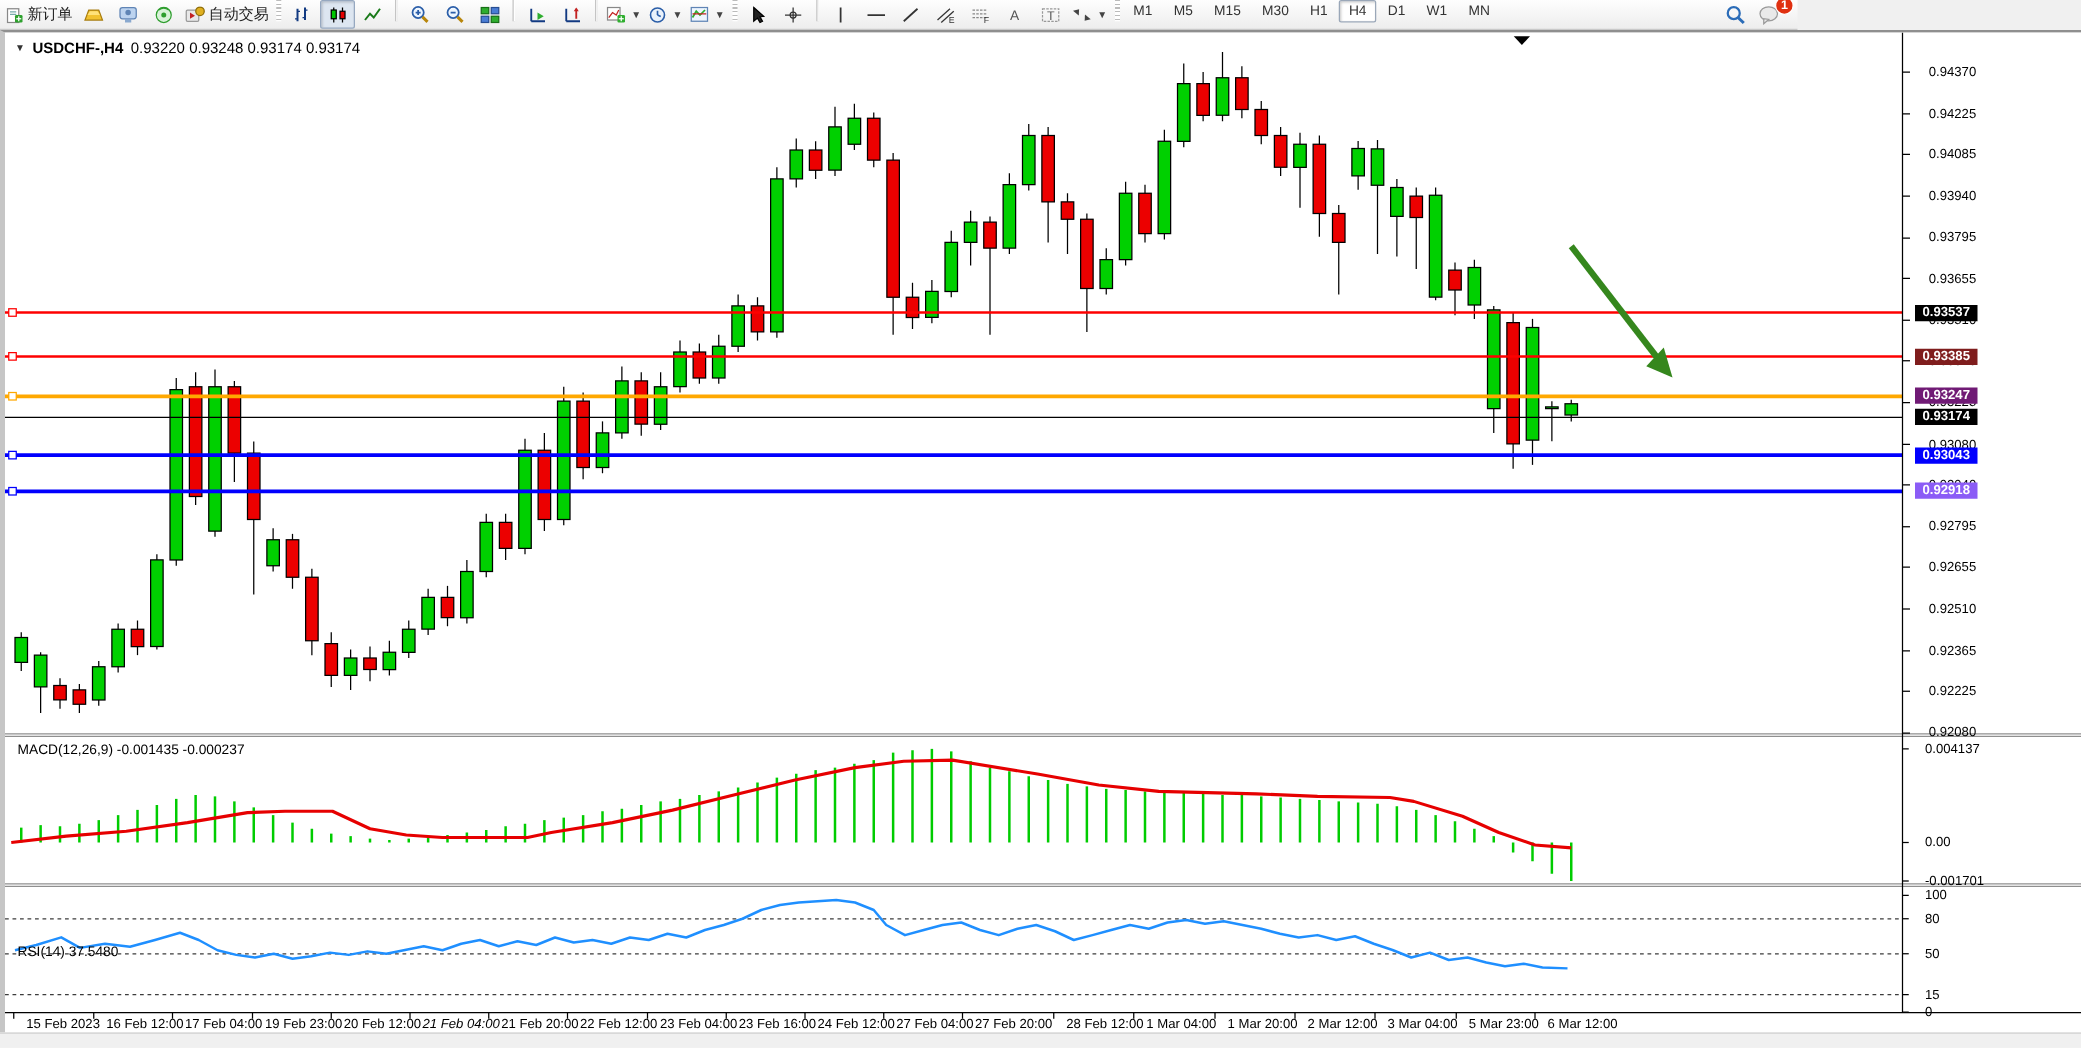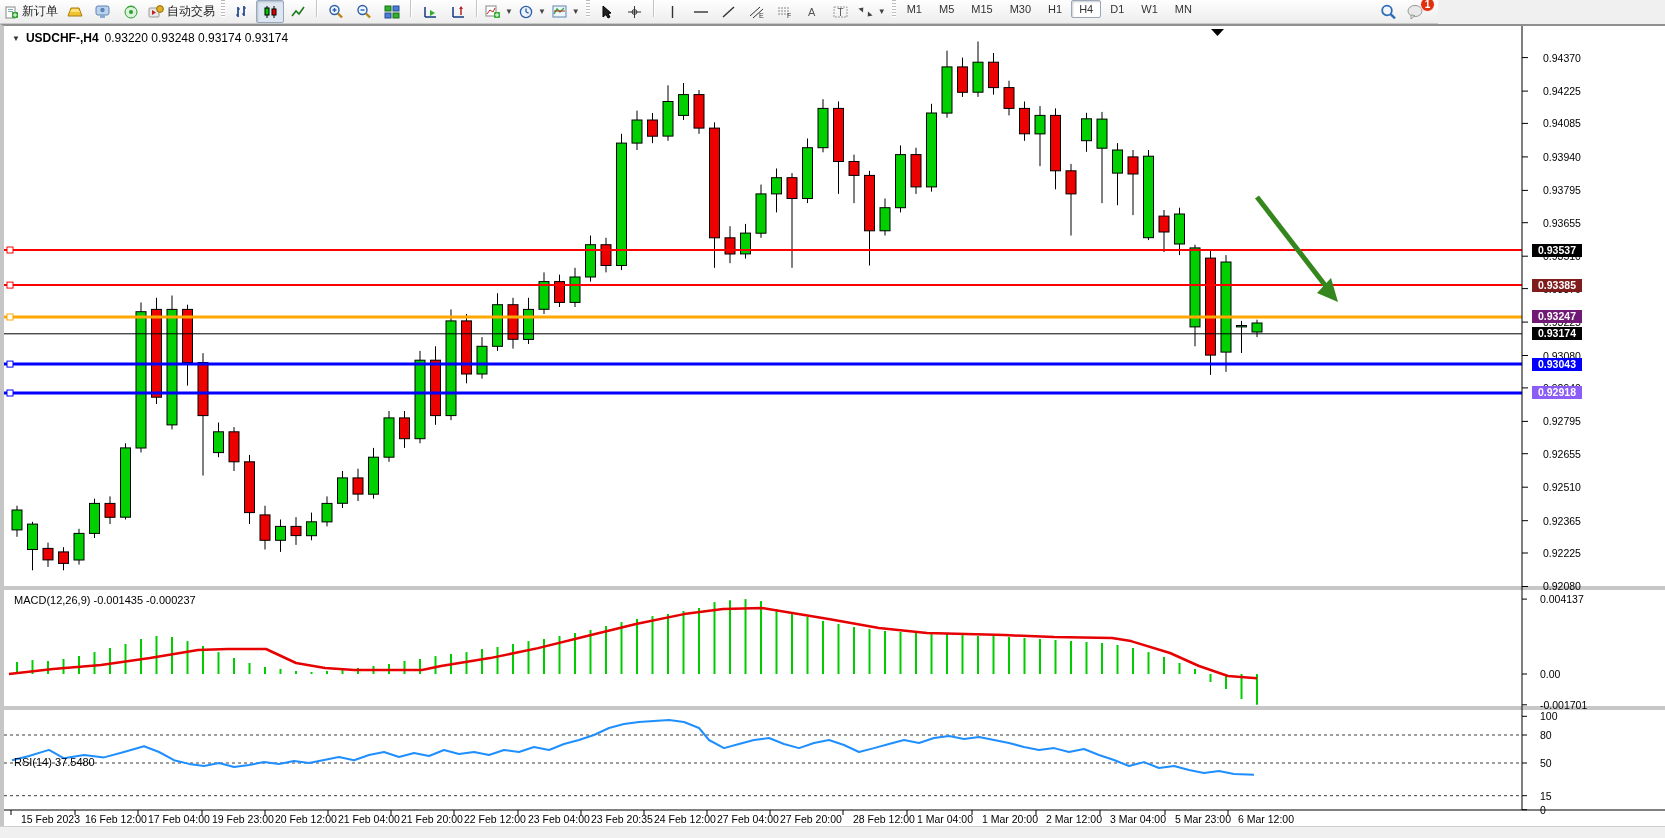--- a/index.html
+++ b/index.html
@@ -680,25 +680,25 @@
           <div class="lbl " style="left: 1524px; top: 684.335px;">100</div>
           <div class="lbl " style="left: 1524px; top: 703.001px;">80</div>
           <div class="lbl " style="left: 1524px; top: 731px;">50</div>
           <div class="lbl " style="left: 1524px; top: 763.665px;">15</div>
           <div class="lbl " style="left: 1524px; top: 777.665px;">0</div>
           <div class="lbl " style="left: 5px; top: 787px;">15 Feb 2023</div>
           <div class="lbl " style="left: 69px; top: 787px;">16 Feb 12:00</div>
           <div class="lbl " style="left: 132px; top: 787px;">17 Feb 04:00</div>
           <div class="lbl " style="left: 196px; top: 787px;">19 Feb 23:00</div>
           <div class="lbl " style="left: 259px; top: 787px;">20 Feb 12:00</div>
-          <div class="lbl " style="left: 322px; top: 787px;">21 Feb 04:00</div>
+          <div class="lbl " style="left: 322px; top: 787px; font-style: italic;">21 Feb 04:00</div>
           <div class="lbl " style="left: 385px; top: 787px;">21 Feb 20:00</div>
           <div class="lbl " style="left: 448px; top: 787px;">22 Feb 12:00</div>
           <div class="lbl " style="left: 512px; top: 787px;">23 Feb 04:00</div>
-          <div class="lbl " style="left: 575px; top: 787px;">23 Feb 20:35</div>
+          <div class="lbl " style="left: 575px; top: 787px;">23 Feb 16:00</div>
           <div class="lbl " style="left: 638px; top: 787px;">24 Feb 12:00</div>
           <div class="lbl " style="left: 701px; top: 787px;">27 Feb 04:00</div>
           <div class="lbl " style="left: 764px; top: 787px;">27 Feb 20:00</div>
           <div class="lbl " style="left: 837px; top: 787px;">28 Feb 12:00</div>
           <div class="lbl " style="left: 901px; top: 787px;">1 Mar 04:00</div>
           <div class="lbl " style="left: 966px; top: 787px;">1 Mar 20:00</div>
           <div class="lbl " style="left: 1030px; top: 787px;">2 Mar 12:00</div>
           <div class="lbl " style="left: 1094px; top: 787px;">3 Mar 04:00</div>
           <div class="lbl " style="left: 1159px; top: 787px;">5 Mar 23:00</div>
           <div class="lbl " style="left: 1222px; top: 787px;">6 Mar 12:00</div>

